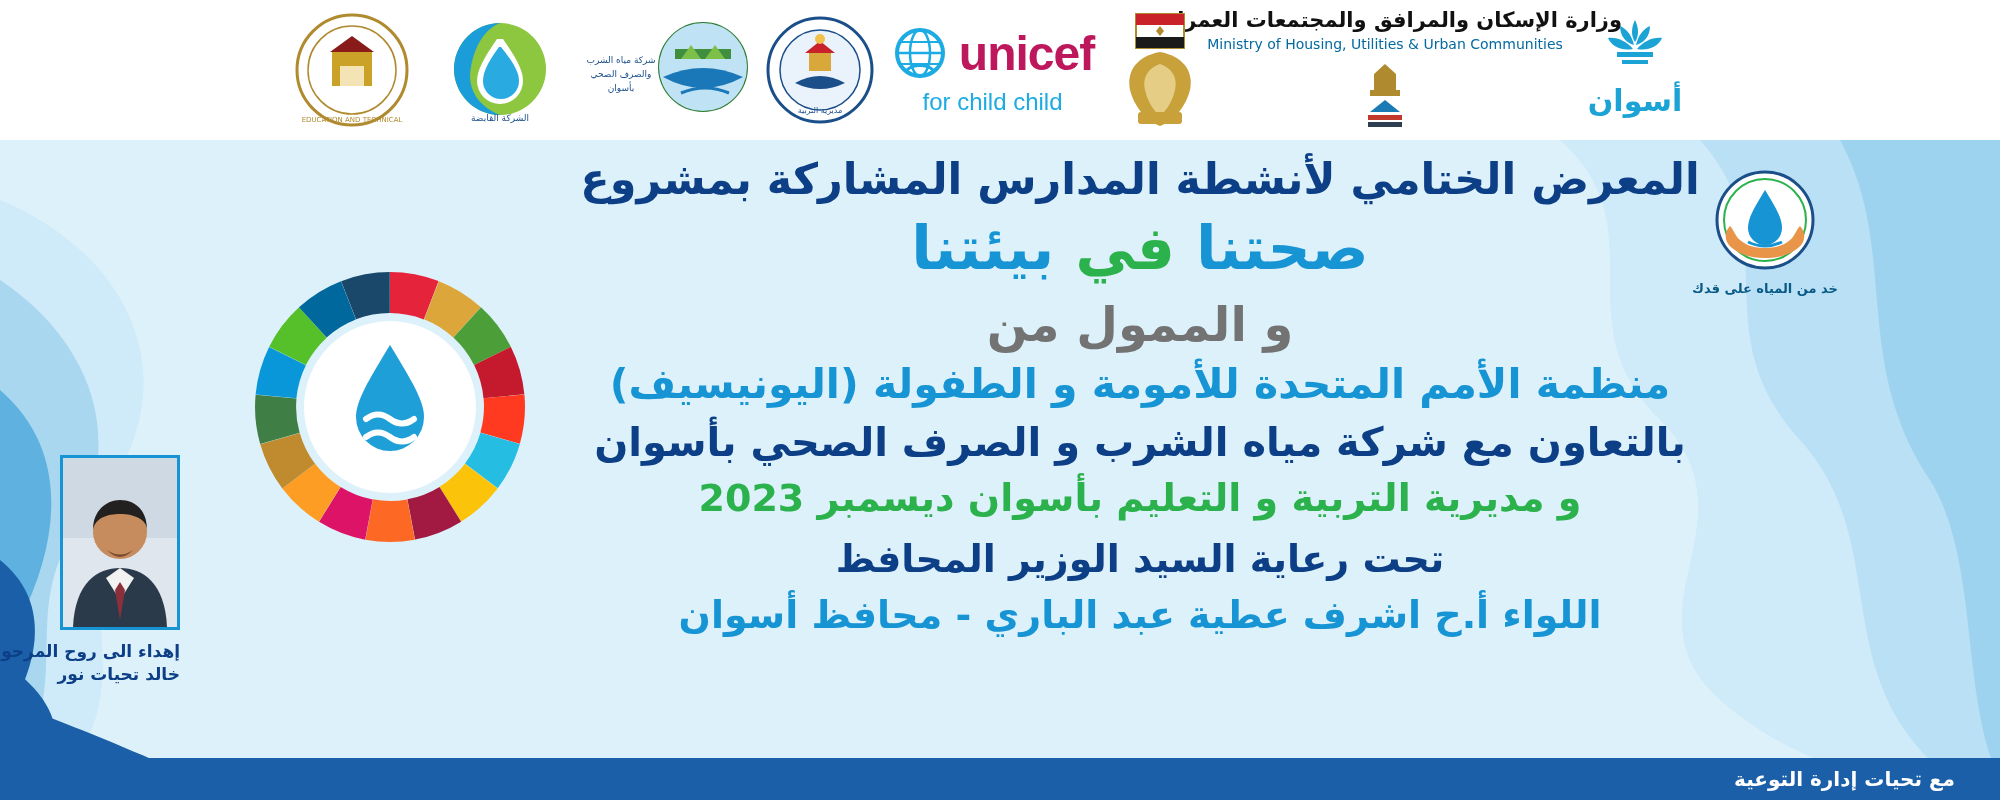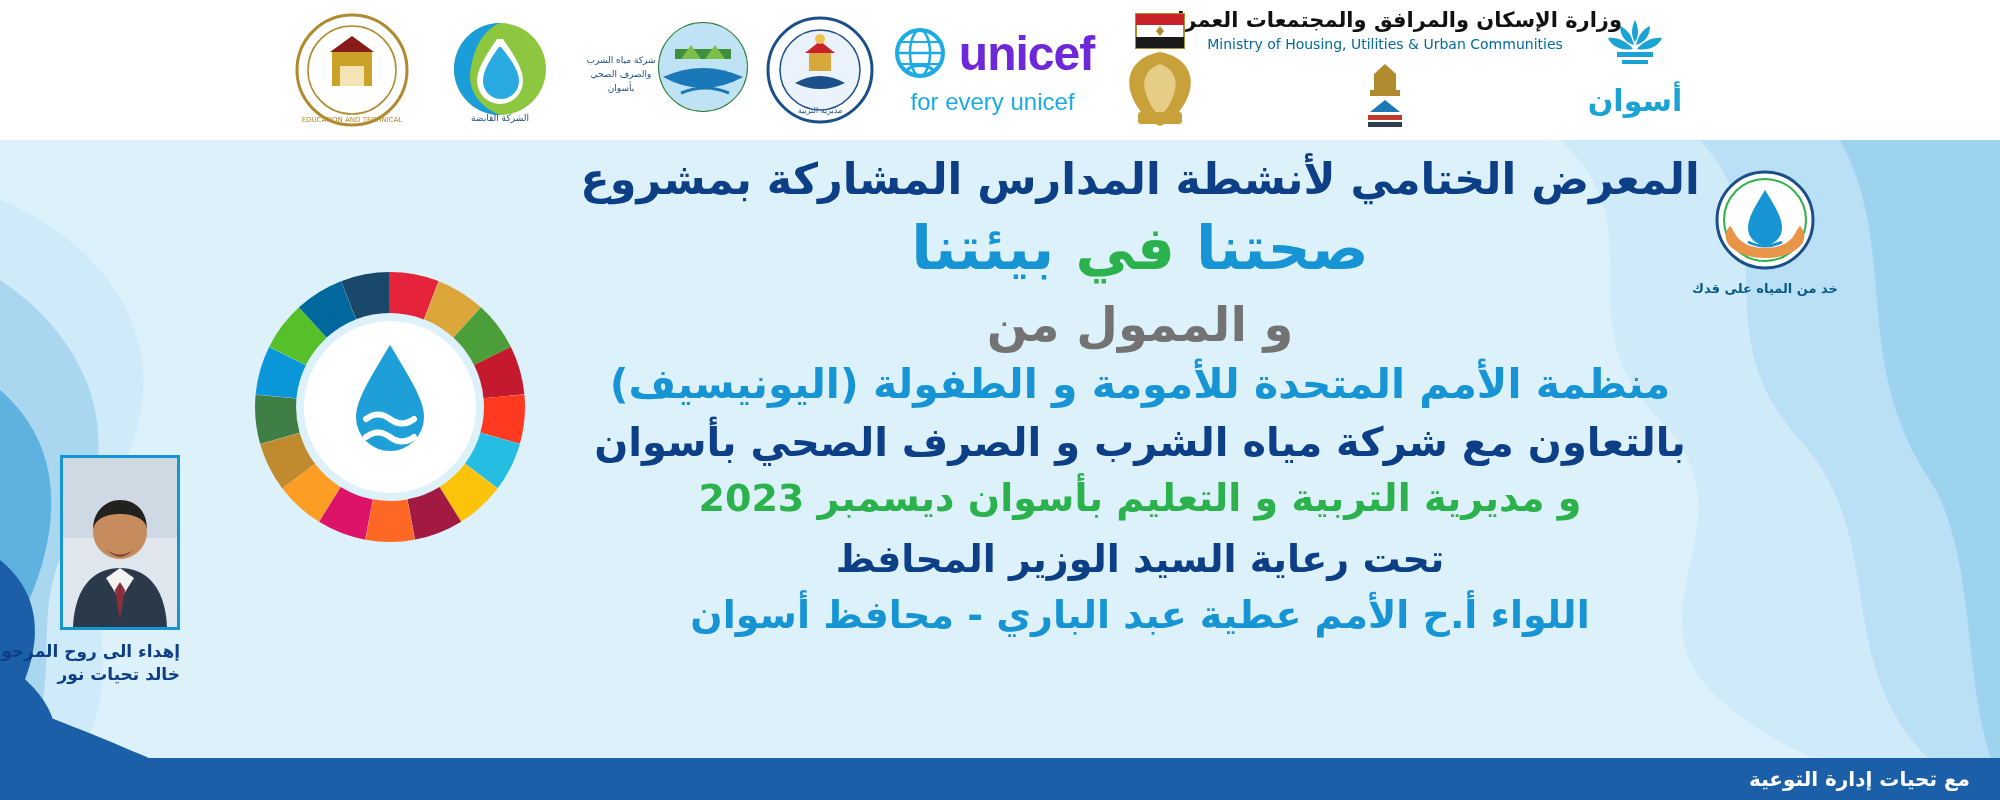--- a/index.html
+++ b/index.html
@@ -35,21 +35,21 @@
   .logo-moh .txt{display:flex;flex-direction:column;align-items:center;justify-content:center;flex:1;}
   .logo-moh .ar{font-size:21px;font-weight:bold;color:#111;white-space:nowrap;}
   .logo-moh .en{font-size:14px;color:#0369a1;white-space:nowrap;margin-top:4px;}
 
   
   .logo-eagle{width:100px;height:125px;position:relative;}
 
   
   .logo-unicef{width:215px;height:110px;display:flex;flex-direction:column;align-items:center;justify-content:center;}
   .logo-unicef .row1{display:flex;align-items:center;gap:10px;}
-  .logo-unicef .word{font-size:48px;color:#6d28d9;font-weight:bold;letter-spacing:-1px;font-family:"Liberation Sans",sans-serif;}
+  .logo-unicef .word{font-size:48px;color:#be185d;font-weight:bold;letter-spacing:-1px;font-family:"Liberation Sans",sans-serif;}
   .logo-unicef .sub{font-size:24px;color:#1cabe2;margin-top:6px;font-family:"Liberation Sans",sans-serif;}
 
   
   .logo-seal{width:110px;height:115px;position:relative;}
   .logo-company{width:170px;height:110px;position:relative;}
   .logo-holding{width:150px;height:110px;position:relative;}
   .logo-edu{width:125px;height:120px;position:relative;}
 
   
   .body-bg{position:absolute;left:0;top:140px;width:2000px;height:660px;overflow:hidden;background:#ddf1fb;}
@@ -86,21 +86,21 @@
     width:120px;height:175px;border:3px solid #1694d4;background:#e8eef5;
     position:relative;overflow:hidden;box-sizing:border-box;
   }
   .ded{margin-top:10px;font-size:17px;font-weight:bold;color:#0d3f87;line-height:1.35;white-space:nowrap;}
 
   
   .footer{
     position:absolute;left:0;bottom:0;width:2000px;height:42px;background:#1a5fa8;z-index:7;
     display:flex;align-items:center;
   }
-  .footer .ft{margin-right:30px;color:#ffffff;font-size:20px;font-weight:bold;}
+  .footer .ft{margin-right:45px;color:#ffffff;font-size:20px;font-weight:bold;}
 </style>
 </head>
 <body>
 
 <div class="poster">
 
   <div class="logobar">
 
     <div class="logo logo-aswan">
       <svg class="lotus" viewBox="0 0 70 62">
@@ -148,21 +148,21 @@
         <div class="word">unicef</div>
         <svg width="58" height="58" viewBox="0 0 58 58">
           <circle cx="29" cy="29" r="23" fill="none" stroke="#1cabe2" stroke-width="4"></circle>
           <ellipse cx="29" cy="29" rx="10" ry="23" fill="none" stroke="#1cabe2" stroke-width="2.5"></ellipse>
           <line x1="6" y1="29" x2="52" y2="29" stroke="#1cabe2" stroke-width="2.5"></line>
           <line x1="10" y1="18" x2="48" y2="18" stroke="#1cabe2" stroke-width="2"></line>
           <line x1="10" y1="40" x2="48" y2="40" stroke="#1cabe2" stroke-width="2"></line>
           <path d="M16 46 C22 40 36 40 42 46" fill="none" stroke="#1cabe2" stroke-width="3"></path>
         </svg>
       </div>
-      <div class="sub">for every unicef</div>
+      <div class="sub">for child child</div>
     </div>
 
     <div class="logo logo-seal">
       <svg viewBox="0 0 110 115" width="110" height="115">
         <circle cx="55" cy="57" r="52" fill="#ffffff" stroke="#1b4f8a" stroke-width="3"></circle>
         <circle cx="55" cy="57" r="40" fill="#eaf3fb" stroke="#1b4f8a" stroke-width="1.5"></circle>
         <path d="M30 70 q25 -14 50 0 q-25 12 -50 0 Z" fill="#1b4f8a"></path>
         <rect x="44" y="40" width="22" height="18" fill="#d8a93a"></rect>
         <path d="M40 40 l15 -12 15 12 Z" fill="#c9222b"></path>
         <circle cx="55" cy="26" r="5" fill="#f2c14b"></circle>
@@ -274,21 +274,21 @@
     <div class="line l2">
       <span class="a">صحتنا</span>
       <span class="b">في</span>
       <span class="c">بيئتنا</span>
     </div>
     <div class="line l3">و الممول من</div>
     <div class="line l4">منظمة الأمم المتحدة للأمومة و الطفولة (اليونيسيف)</div>
     <div class="line l5">بالتعاون مع  شركة مياه الشرب و الصرف الصحي بأسوان</div>
     <div class="line l6">و مديرية التربية و التعليم بأسوان  ديسمبر 2023</div>
     <div class="line l7">تحت رعاية السيد الوزير المحافظ</div>
-    <div class="line l8">اللواء أ.ح الأمم عطية عبد الباري - محافظ أسوان</div>
+    <div class="line l8">اللواء أ.ح اشرف عطية عبد الباري - محافظ أسوان</div>
   </div>
 
   <div class="portrait-wrap">
     <div class="portrait">
       <svg width="114" height="169" viewBox="0 0 114 169">
         <rect width="114" height="169" fill="#dfe6ee"></rect>
         <rect x="0" y="0" width="114" height="80" fill="#cfd9e4"></rect>
         <path d="M10 169 C12 125 34 110 57 110 C80 110 102 125 104 169 Z" fill="#2b3a4a"></path>
         <path d="M57 110 l-14 10 14 22 14 -22 Z" fill="#f2f2f2"></path>
         <path d="M57 124 l-5 8 5 30 5 -30 Z" fill="#8b2f3a"></path>

